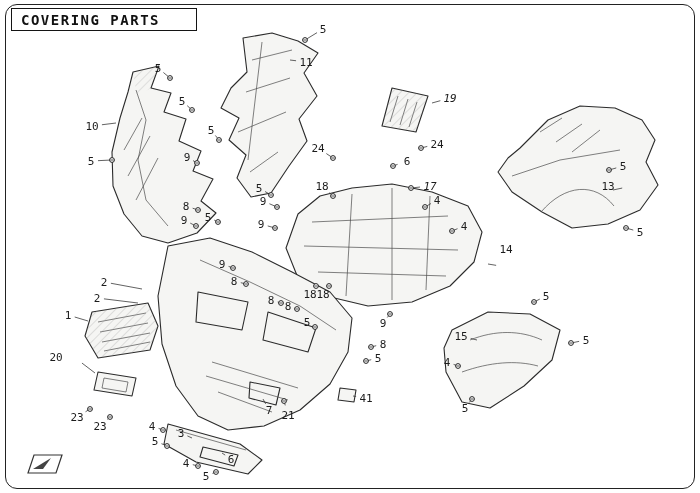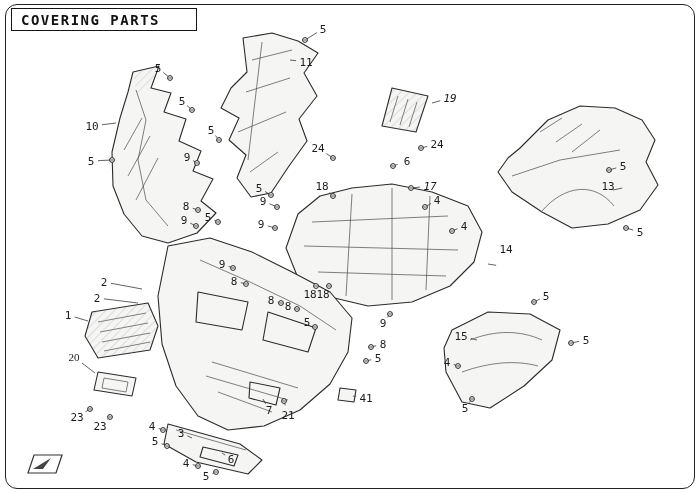--- a/index.html
+++ b/index.html
@@ -295,21 +295,21 @@
       <div class="callout" style="left: 97px; top: 298px;">2</div>
       <div class="callout" style="left: 271px; top: 300px;">8</div>
       <div class="callout" style="left: 546px; top: 296px;">5</div>
       <div class="callout" style="left: 288px; top: 306px;">8</div>
       <div class="callout" style="left: 68px; top: 315px;">1</div>
       <div class="callout" style="left: 307px; top: 322px;">5</div>
       <div class="callout" style="left: 383px; top: 323px;">9</div>
       <div class="callout" style="left: 461px; top: 336px;">15</div>
       <div class="callout" style="left: 586px; top: 340px;">5</div>
       <div class="callout" style="left: 383px; top: 344px;">8</div>
-      <div class="callout" style="left: 74px; top: 357px; font-family: Liberation Serif, serif;">20</div>
+      <div class="callout" style="left: 56px; top: 357px;">20</div>
       <div class="callout" style="left: 378px; top: 358px;">5</div>
       <div class="callout" style="left: 447px; top: 362px;">4</div>
       <div class="callout" style="left: 366px; top: 398px;">41</div>
       <div class="callout" style="left: 269px; top: 410px;">7</div>
       <div class="callout" style="left: 288px; top: 415px;">21</div>
       <div class="callout" style="left: 77px; top: 417px;">23</div>
       <div class="callout" style="left: 100px; top: 426px;">23</div>
       <div class="callout" style="left: 152px; top: 426px;">4</div>
       <div class="callout" style="left: 181px; top: 433px;">3</div>
       <div class="callout" style="left: 155px; top: 441px;">5</div>

